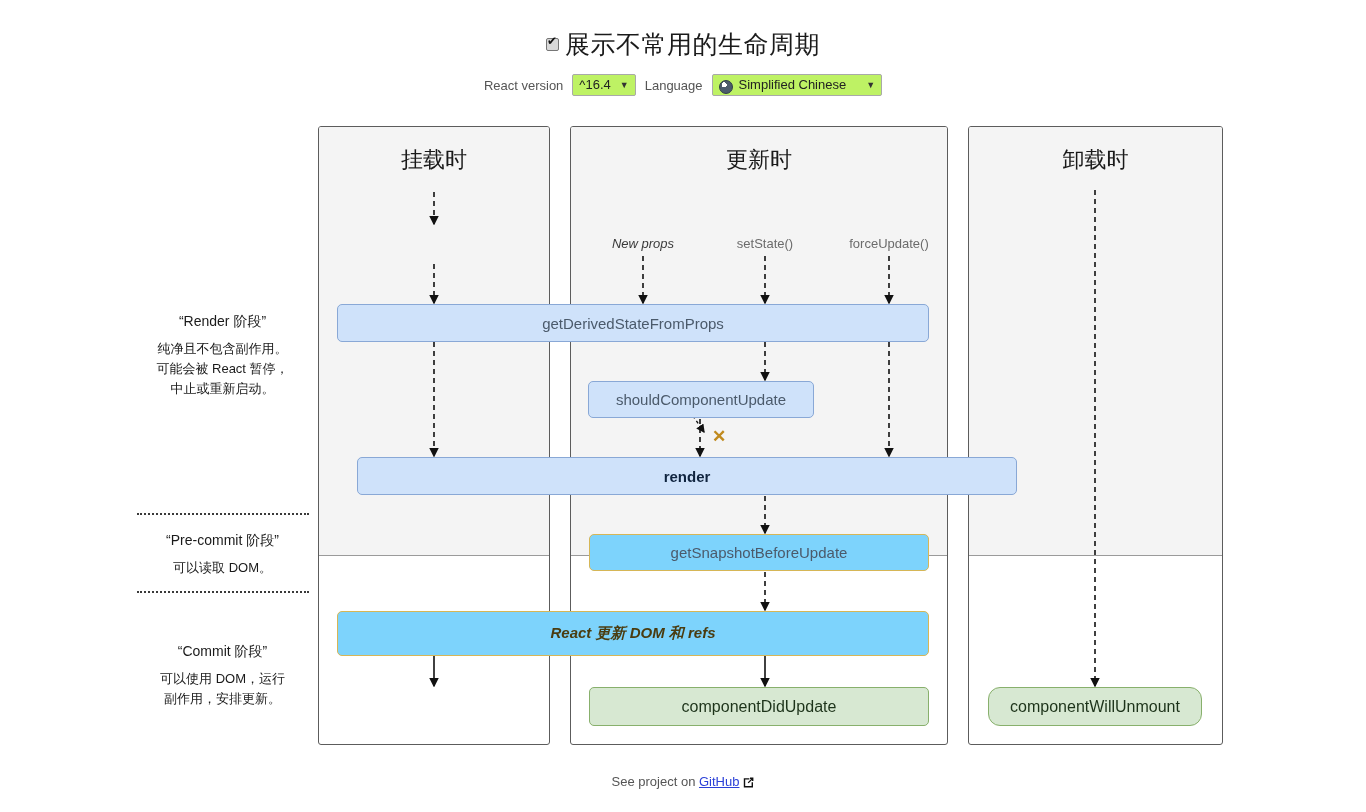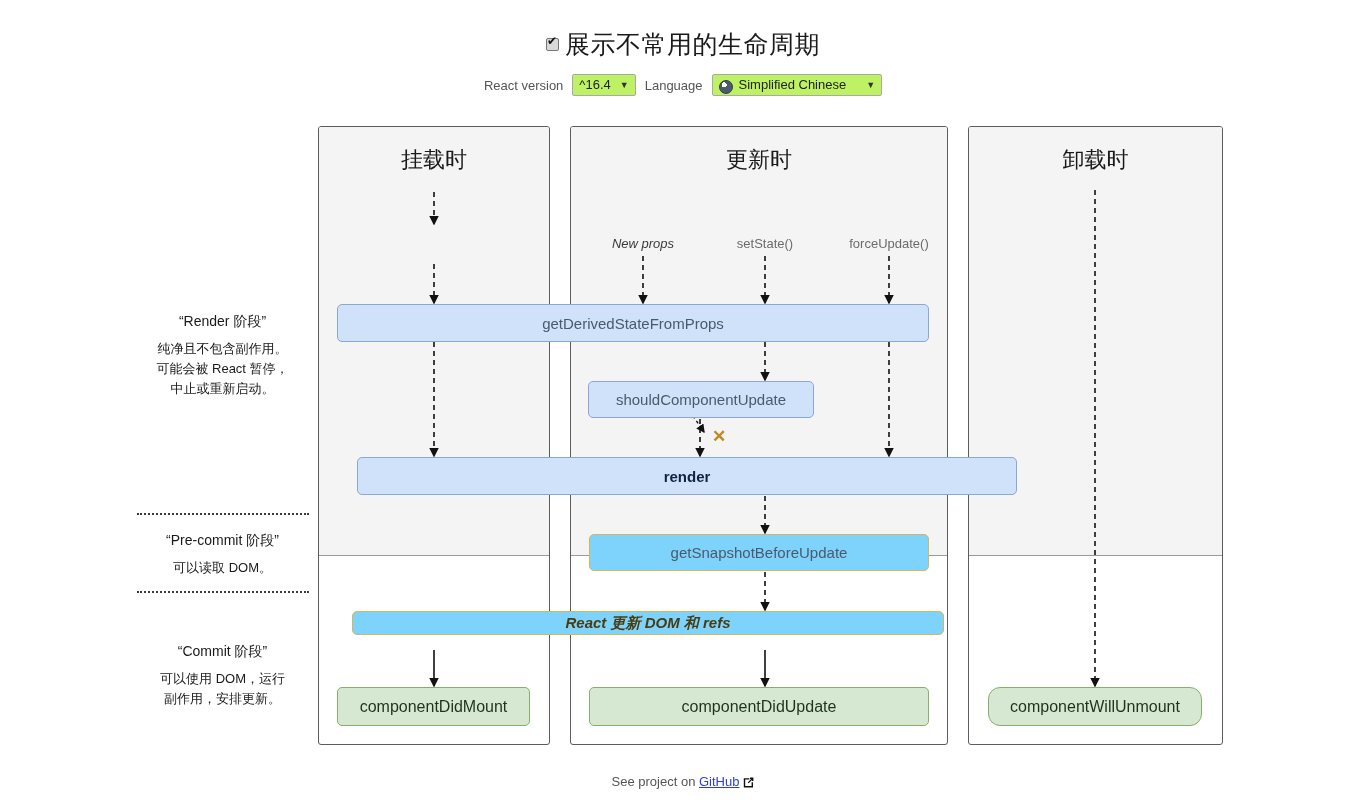--- a/index.html
+++ b/index.html
@@ -236,23 +236,22 @@
 
 
   <div class="node blue dim" style="left:337px; top:304px; width:592px; height:38px;">getDerivedStateFromProps</div>
 
   <div class="node blue dim" style="left:588px; top:381px; width:226px; height:37px;">shouldComponentUpdate</div>
 
   <div class="node blue strong" style="left:357px; top:457px; width:660px; height:38px;">render</div>
 
   <div class="node yellow dim" style="left:589px; top:534px; width:340px; height:37px;">getSnapshotBeforeUpdate</div>
 
-  <div class="node yellow italic" style="left:337px; top:611px; width:592px; height:24px;margin-left:15px;">React 更新 DOM 和 refs</div>
-
-  <div class="node green" style="left:337px; top:687px; width:193px; height:39px; font-size:16px;">componentDidMount</div>
+  <div class="node yellow italic" style="left:337px; top:611px; width:592px; height:45px;">React 更新 DOM 和 refs</div>
+
 
   <div class="node green" style="left:589px; top:687px; width:340px; height:39px; font-size:16px;">componentDidUpdate</div>
 
   <div class="node green" style="left:988px; top:687px; width:214px; height:39px; font-size:16px;border-radius:12px;">componentWillUnmount</div>
 
   <div class="footer">
     <span>See project on </span><a href="#">GitHub</a><span class="ext-icon"><svg width="11" height="11" viewBox="0 0 11 11">
           <path d="M0.8 1.2 H6.4 V2.6 H2.2 V9.0 H8.6 V5.2 H10.0 V10.4 H0.8 Z" fill="#111"></path>
           <path d="M7.0 0.6 H10.4 V4.0 H9.0 V2.9 L5.6 6.3 L4.7 5.4 L8.1 2.0 H7.0 Z" fill="#111"></path>
         </svg></span>

